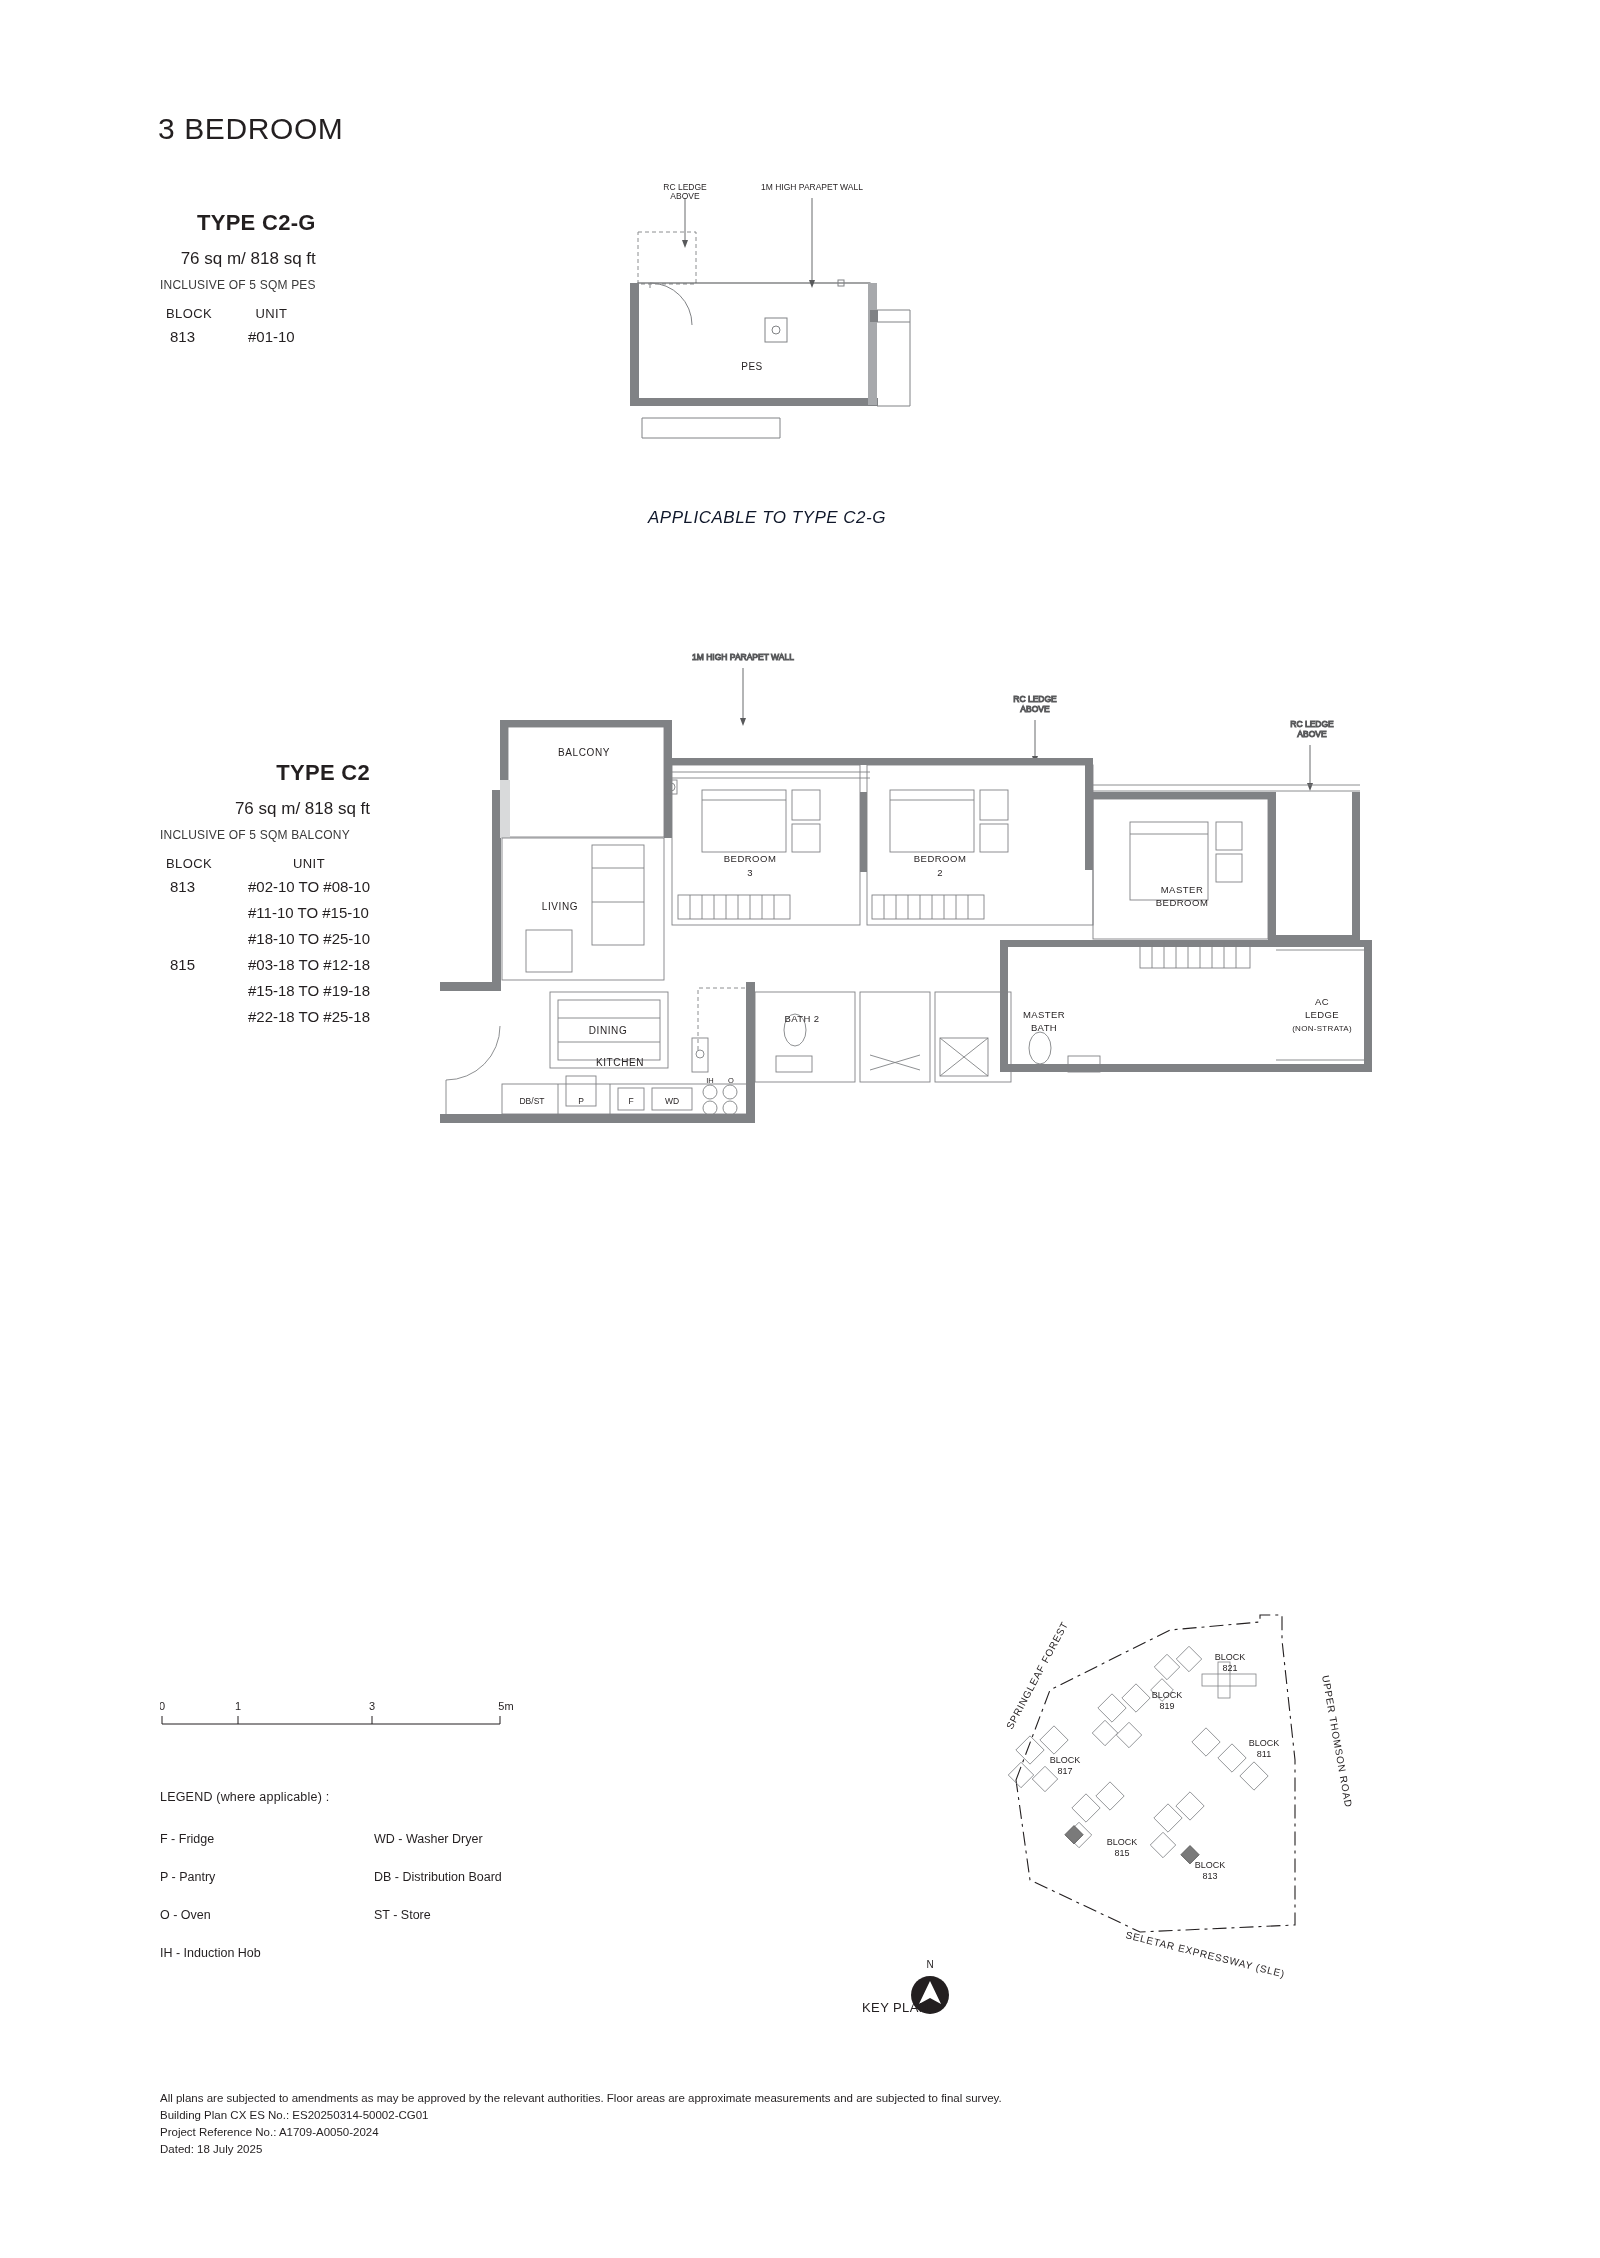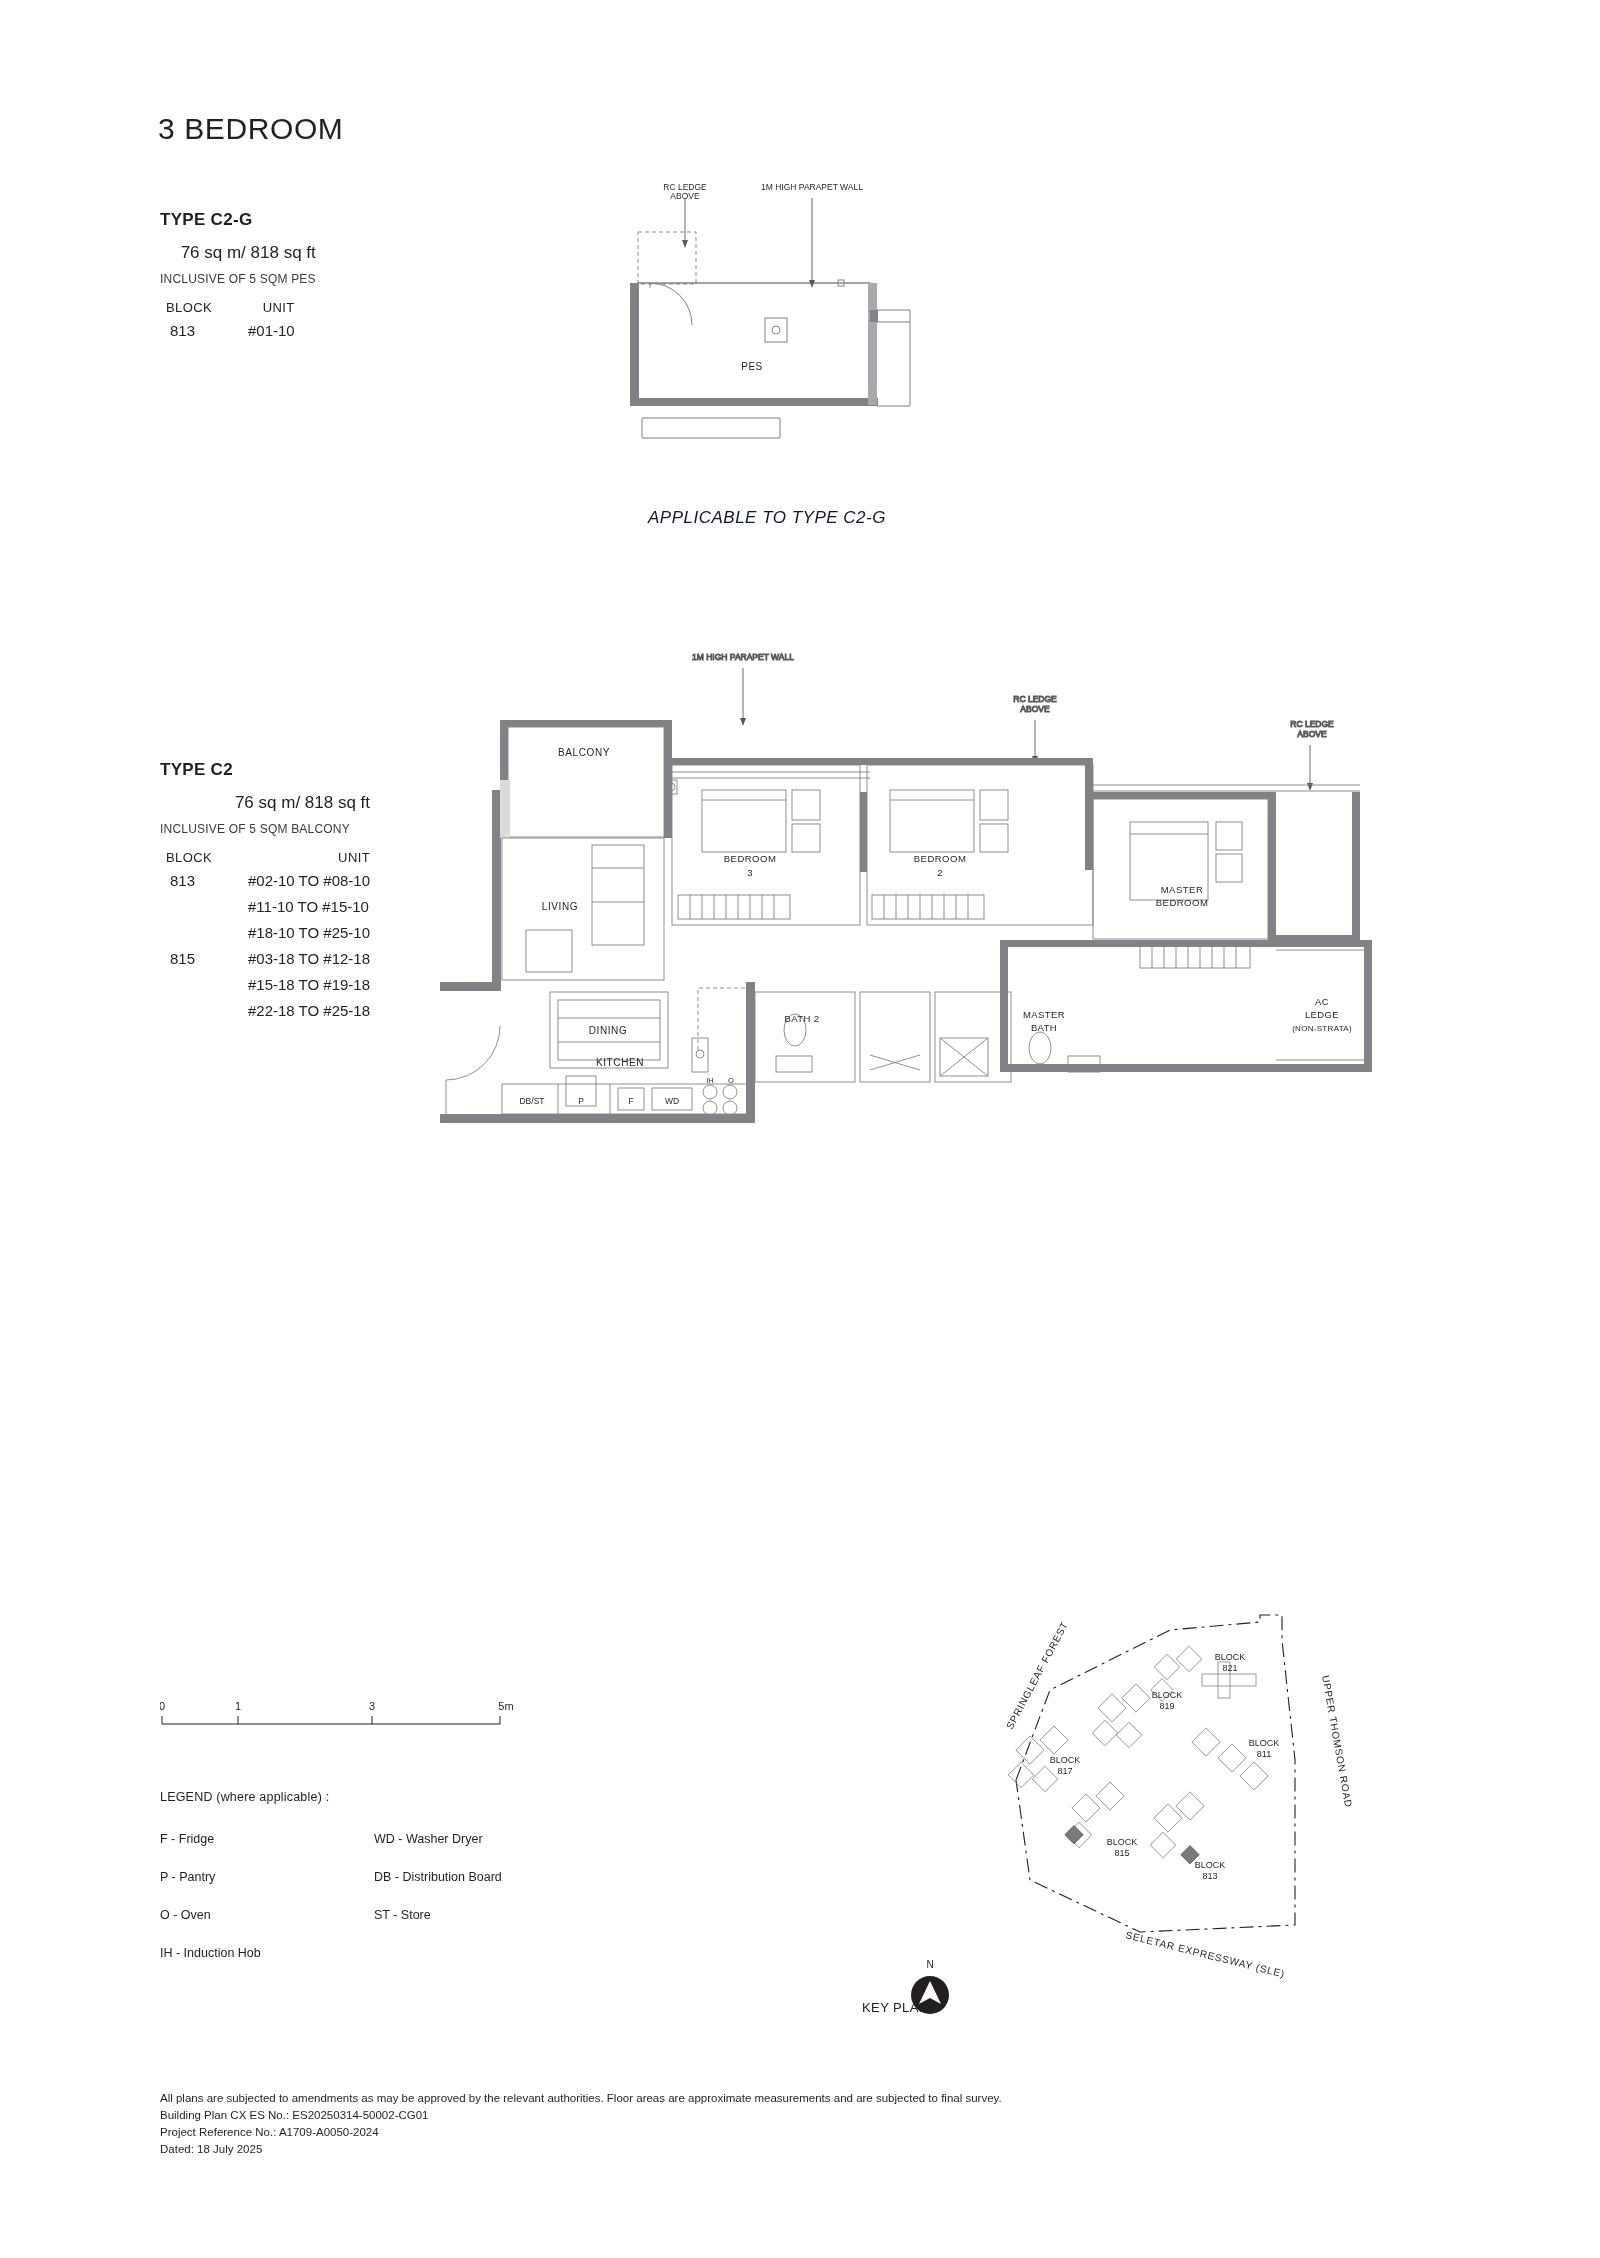--- a/index.html
+++ b/index.html
@@ -27,44 +27,45 @@
     left: 158px;
     top: 112px;
     font-size: 30px;
     letter-spacing: 0.6px;
     font-weight: 400;
     color: #231f20;
   }
   
   .type-block { position: absolute; left: 160px; }
   .type-name {
-    font-size: 17px;
+    font-size: 22px;
     font-weight: bold;
     letter-spacing: 0.3px;
     margin-bottom: 13px;
+    text-align: right;
   }
   .type-area {
     font-size: 17px;
     font-weight: 400;
     margin-bottom: 9px;
     text-align: right;
   }
   .type-note {
     font-size: 12px;
     letter-spacing: 0.2px;
     margin-bottom: 14px;
     color: #3a3a3a;
   }
   .unit-table {
     border-collapse: collapse;
     font-size: 13.5px;
   }
   .unit-table th {
     font-weight: 400;
-    text-align: right;
+    text-align: center;
     padding: 0 0 7px 0;
     letter-spacing: 0.4px;
     font-size: 13px;
   }
   .unit-table th.blk, .unit-table td.blk {
     width: 78px;
     text-align: left;
     padding-left: 6px;
   }
   .unit-table td {

